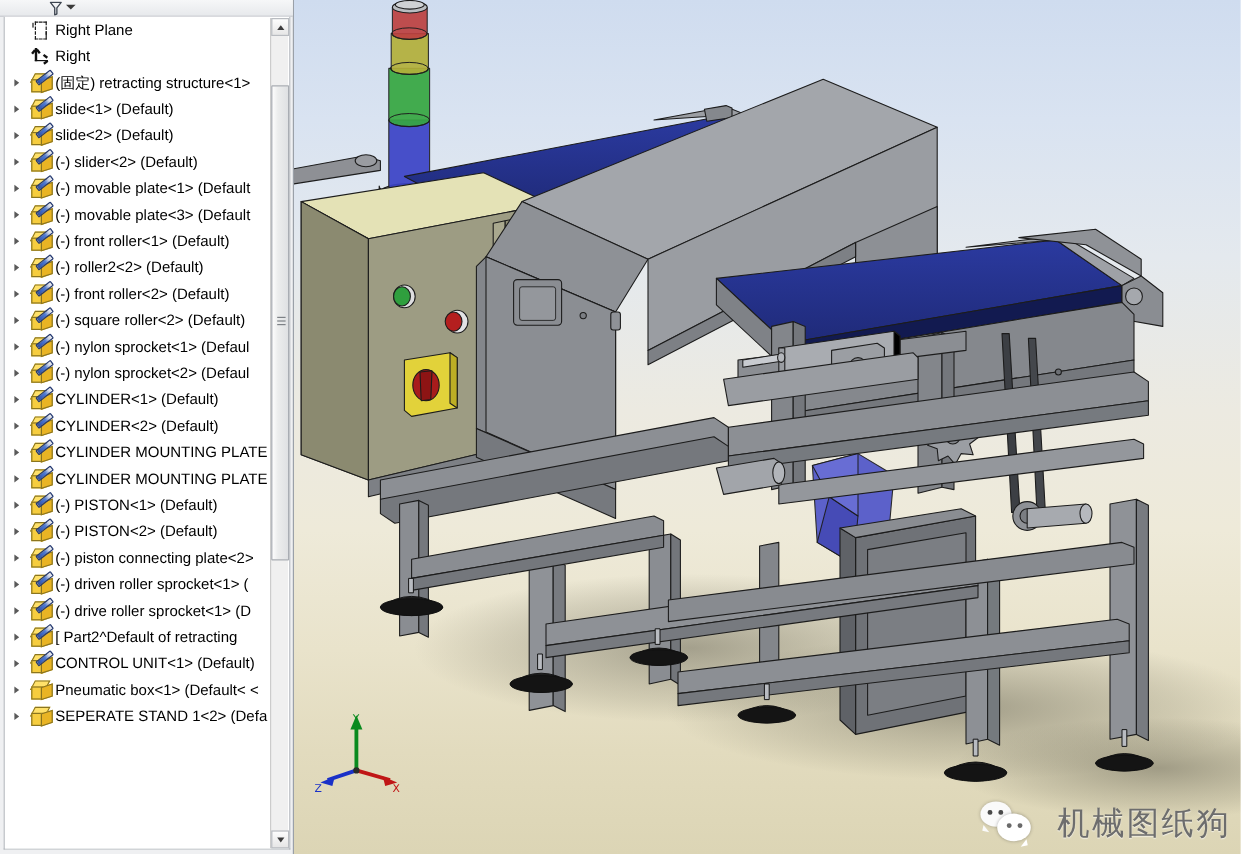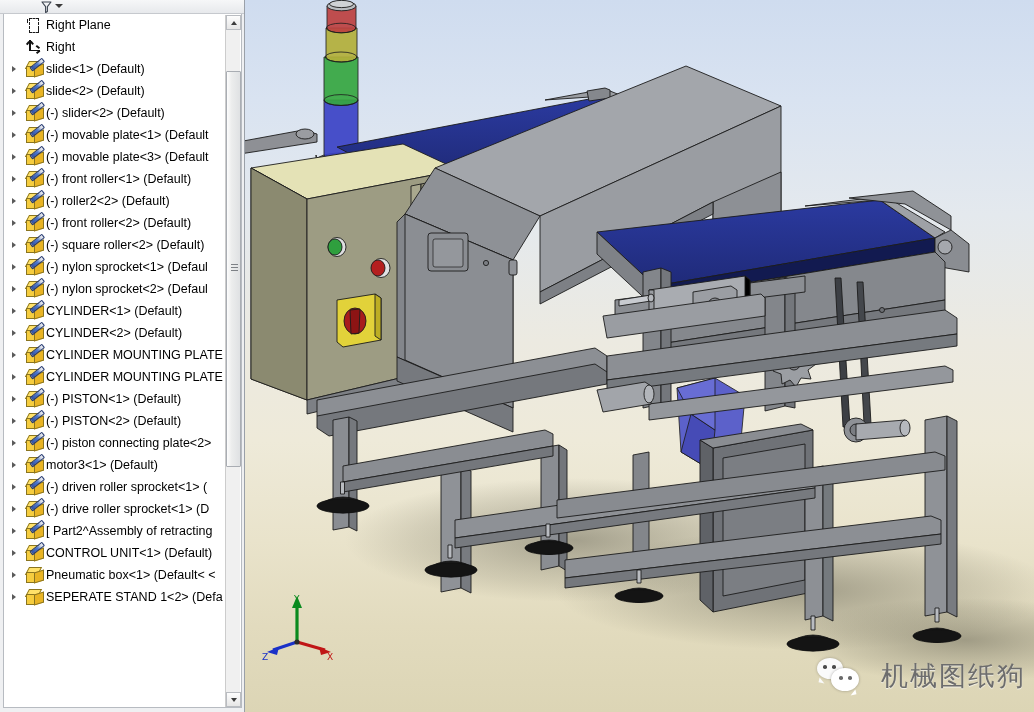--- a/index.html
+++ b/index.html
@@ -131,21 +131,21 @@
     overflow:hidden;
   }
   #vp-svg{position:absolute;left:0;top:0;width:789px;height:712px;}
 
   
   #triad{position:absolute;left:14px;bottom:42px;width:80px;height:80px;}
 
   
   #watermark{
     position:absolute;right:8px;bottom:8px;height:46px;
-    display:flex;align-items:flex-start;gap:20px;
+    display:flex;align-items:flex-end;gap:20px;
   }
   #wechat-mark{position:relative;width:44px;height:36px;}
   #wechat-mark .bub-b{
     position:absolute;left:0;top:0;width:26px;height:21px;border-radius:50%;
     background:#fafafa;box-shadow:0 0 3px rgba(0,0,0,.25);
   }
   #wechat-mark .bub-b::after{
     content:"";position:absolute;left:2px;bottom:-4px;
     border-left:6px solid #fafafa;border-top:5px solid transparent;
     border-bottom:0 solid transparent;transform:rotate(12deg);
@@ -218,20 +218,32 @@
           <div class="tree-row">
             <span class="tw has"></span>
             <span class="ticon">
               <span class="gl-part">
                 <span class="top"></span>
                 <span class="lf"></span>
                 <span class="rt"></span>
                 <span class="pencil"></span>
               </span>
             </span>
+            <span class="tlabel">(固定) retracting structure&lt;1&gt;</span>
+          </div>
+          <div class="tree-row">
+            <span class="tw has"></span>
+            <span class="ticon">
+              <span class="gl-part">
+                <span class="top"></span>
+                <span class="lf"></span>
+                <span class="rt"></span>
+                <span class="pencil"></span>
+              </span>
+            </span>
             <span class="tlabel">slide&lt;1&gt; (Default)</span>
           </div>
           <div class="tree-row">
             <span class="tw has"></span>
             <span class="ticon">
               <span class="gl-part">
                 <span class="top"></span>
                 <span class="lf"></span>
                 <span class="rt"></span>
                 <span class="pencil"></span>
@@ -434,32 +446,20 @@
           <div class="tree-row">
             <span class="tw has"></span>
             <span class="ticon">
               <span class="gl-part">
                 <span class="top"></span>
                 <span class="lf"></span>
                 <span class="rt"></span>
                 <span class="pencil"></span>
               </span>
             </span>
-            <span class="tlabel">motor3&lt;1&gt; (Default)</span>
-          </div>
-          <div class="tree-row">
-            <span class="tw has"></span>
-            <span class="ticon">
-              <span class="gl-part">
-                <span class="top"></span>
-                <span class="lf"></span>
-                <span class="rt"></span>
-                <span class="pencil"></span>
-              </span>
-            </span>
             <span class="tlabel">(-) driven roller sprocket&lt;1&gt; (</span>
           </div>
           <div class="tree-row">
             <span class="tw has"></span>
             <span class="ticon">
               <span class="gl-part">
                 <span class="top"></span>
                 <span class="lf"></span>
                 <span class="rt"></span>
                 <span class="pencil"></span>
@@ -470,21 +470,21 @@
           <div class="tree-row">
             <span class="tw has"></span>
             <span class="ticon">
               <span class="gl-part">
                 <span class="top"></span>
                 <span class="lf"></span>
                 <span class="rt"></span>
                 <span class="pencil"></span>
               </span>
             </span>
-            <span class="tlabel">[ Part2^Assembly of retracting</span>
+            <span class="tlabel">[ Part2^Default of retracting</span>
           </div>
           <div class="tree-row">
             <span class="tw has"></span>
             <span class="ticon">
               <span class="gl-part">
                 <span class="top"></span>
                 <span class="lf"></span>
                 <span class="rt"></span>
                 <span class="pencil"></span>
               </span>

